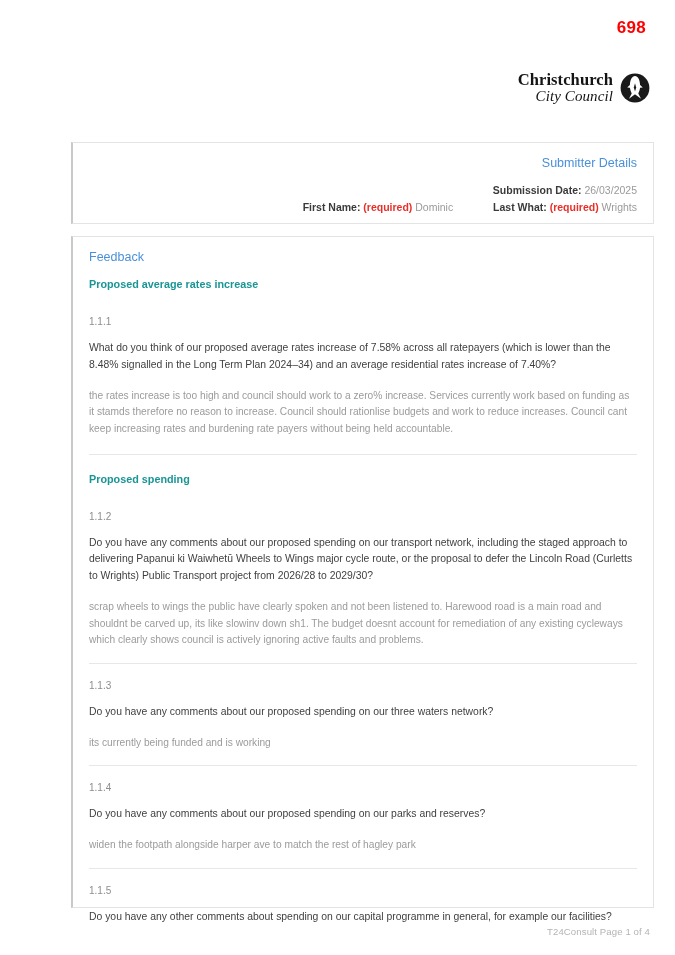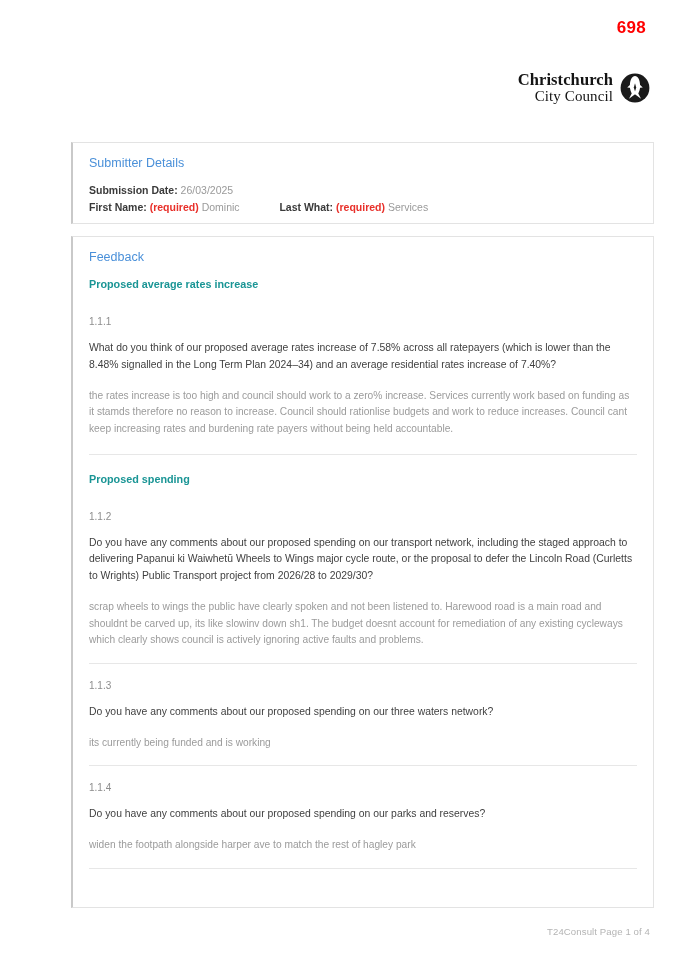--- a/index.html
+++ b/index.html
@@ -70,20 +70,21 @@
     font-size: 16.5px;
     font-weight: bold;
     letter-spacing: 0.1px;
     display: block;
   }
   .logo-line2 {
     font-size: 15px;
     font-weight: normal;
     display: block;
     letter-spacing: 0.1px;
+    font-style: italic;
   }
   .logo-mark {
     width: 30px;
     height: 30px;
     flex: none;
   }
 
   
   .card {
     position: absolute;
@@ -94,20 +95,21 @@
     border-left: 2px solid #c9c9c9;
     box-sizing: border-box;
   }
   .card-inner {
     padding: 13px 16px 14px 16px;
   }
 
   #card-submitter {
     top: 142px;
     height: 82px;
+    text-align: right;
   }
   #card-feedback {
     top: 236px;
     height: 672px;
   }
 
   .card-heading {
     font-size: 12.5px;
     color: #4a90d9;
     margin: 0 0 14px 0;
@@ -213,21 +215,21 @@
         <span class="meta-value">26/03/2025</span>
       </div>
 
       <div class="meta-line">
         <span class="meta-label">First Name:</span>
         <span class="required">(required)</span>
         <span class="meta-value">Dominic</span>
         <span class="meta-gap"></span>
         <span class="meta-label">Last What:</span>
         <span class="required">(required)</span>
-        <span class="meta-value">Services</span>
+        <span class="meta-value">Wrights</span>
       </div>
     </div>
   </div>
 
   <div class="card" id="card-feedback">
     <div class="card-inner">
       <div class="card-heading">Feedback</div>
 
       <div class="section-heading">Proposed average rates increase</div>
 
@@ -258,19 +260,24 @@
       <hr class="divider">
 
       <div>
         <div class="qnum">1.1.4</div>
         <div class="question">Do you have any comments about our proposed spending on our parks and reserves?</div>
         <div class="answer">widen the footpath alongside harper ave to match the rest of hagley park</div>
       </div>
 
       <hr class="divider">
 
+      <div>
+        <div class="qnum">1.1.5</div>
+        <div class="question">Do you have any other comments about spending on our capital programme in general, for example our facilities?</div>
+
+      </div>
 
     </div>
   </div>
 
   <div class="footer">T24Consult  Page 1 of 4</div>
 
 </div>
 
 </body></html>

